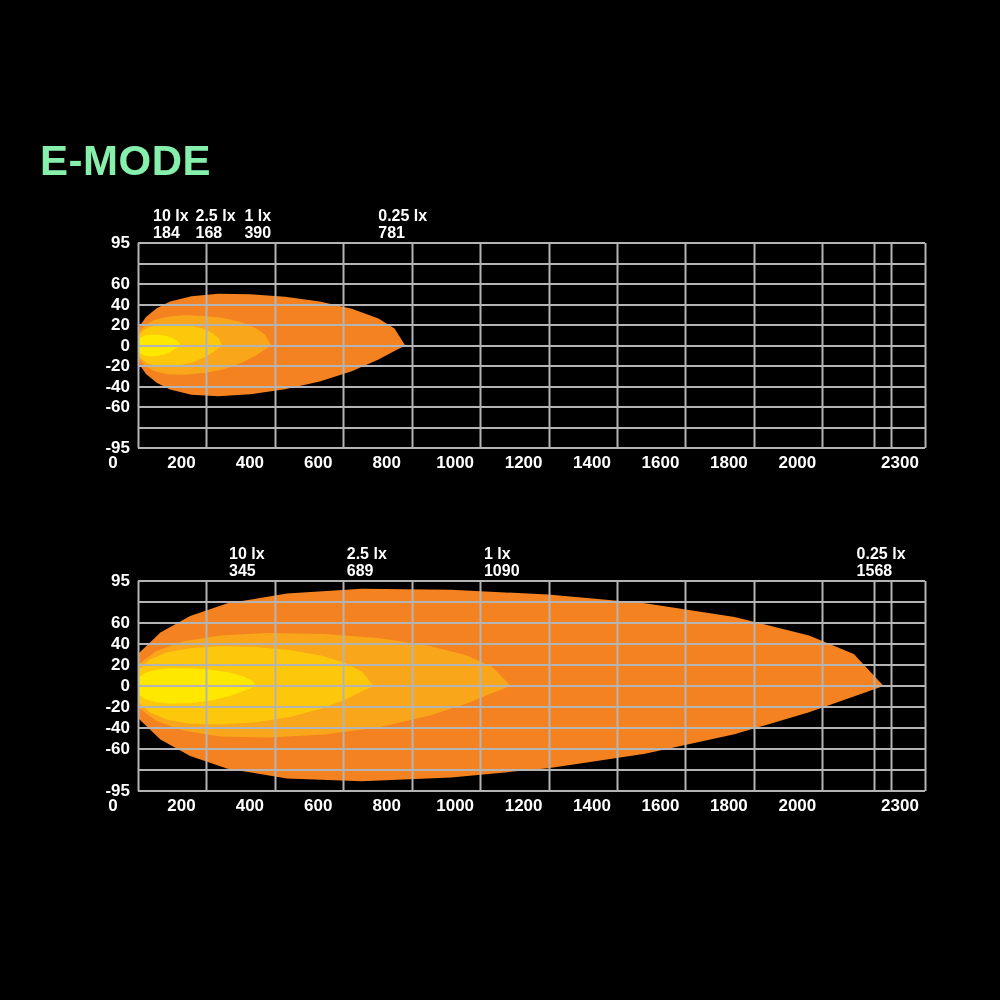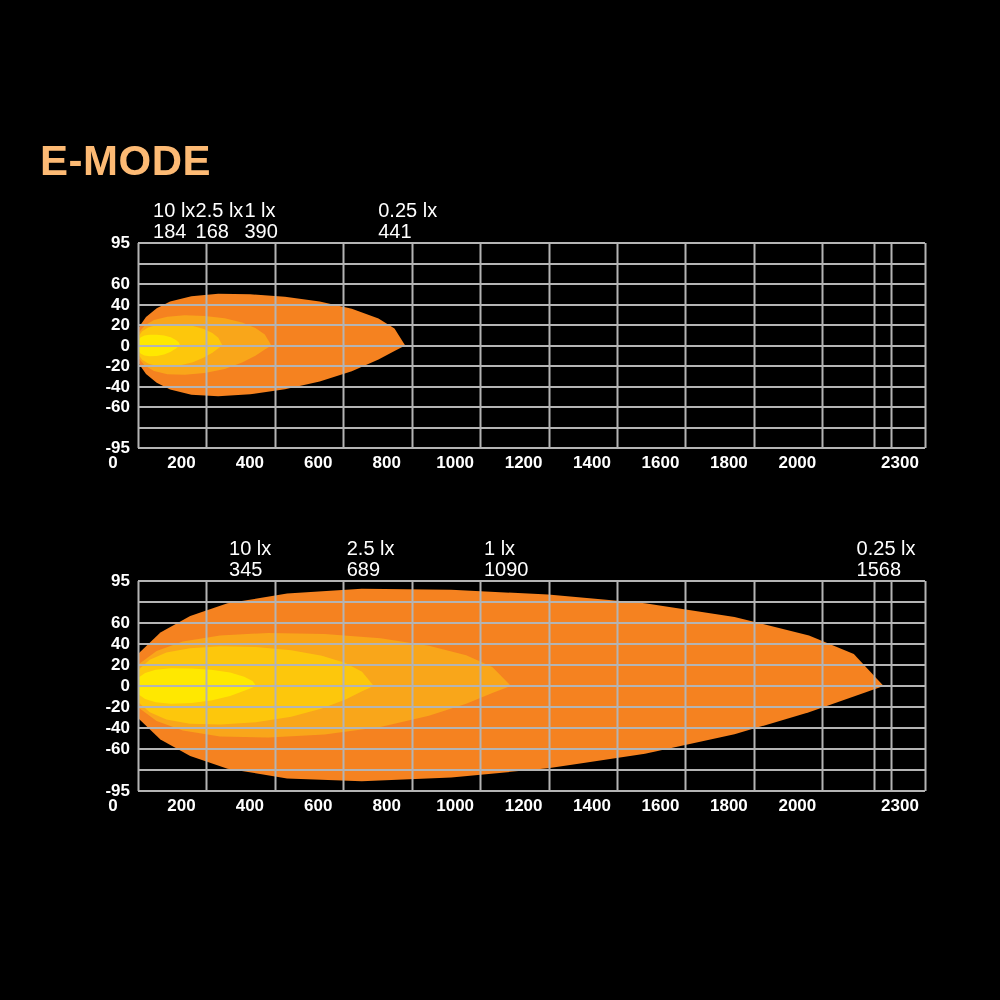--- a/index.html
+++ b/index.html
@@ -13,32 +13,32 @@
   .chart-block{position:absolute;left:0;width:1000px;}
   #block-emode{top:140px;height:350px;}
   #block-xmode{top:520px;height:360px;}
 
   .chart-title{
     font-size:42px;
     font-weight:bold;
     letter-spacing:0.5px;
     line-height:1;
     margin:0 0 0 40px;
-    color:#fdba74;
+    color:#86efac;
     white-space:nowrap;
   }
 
   .plot-wrap{position:relative;margin-top:18px;}
 
   .marker-row{position:relative;height:42px;}
   .marker{
     position:absolute;
     bottom:0;
-    font-size:20px;
-    font-weight:normal;
+    font-size:16px;
+    font-weight:bold;
     line-height:1.05;
     white-space:nowrap;
     color:#fff;
   }
   .marker .lx{display:block;}
   .marker .dist{display:block;}
 
   .plot-area{position:relative;margin-left:25px;}
   .grid-svg{display:block;}
   .beam-svg{position:absolute;left:0;top:0;}
@@ -79,21 +79,21 @@
         <div class="marker" style="left: 195.517px;">
           <span class="lx">2.5 lx</span>
           <span class="dist">168</span>
         </div>
         <div class="marker" style="left: 244.448px;">
           <span class="lx">1 lx</span>
           <span class="dist">390</span>
         </div>
         <div class="marker" style="left: 378.238px;">
           <span class="lx">0.25 lx</span>
-          <span class="dist">441</span>
+          <span class="dist">781</span>
         </div>
       </div>
     <div class="plot-area" id="plot-emode">
       <div class="ylabels" id="ylabels-emode">
           <div class="ylabel" style="left: 51px; width: 54px; top: 1px;">95</div>
           <div class="ylabel" style="left: 51px; width: 54px; top: 42px;">60</div>
           <div class="ylabel" style="left: 51px; width: 54px; top: 62.5px;">40</div>
           <div class="ylabel" style="left: 51px; width: 54px; top: 83px;">20</div>
           <div class="ylabel" style="left: 51px; width: 54px; top: 103.5px;">0</div>
           <div class="ylabel" style="left: 51px; width: 54px; top: 124px;">-20</div>

